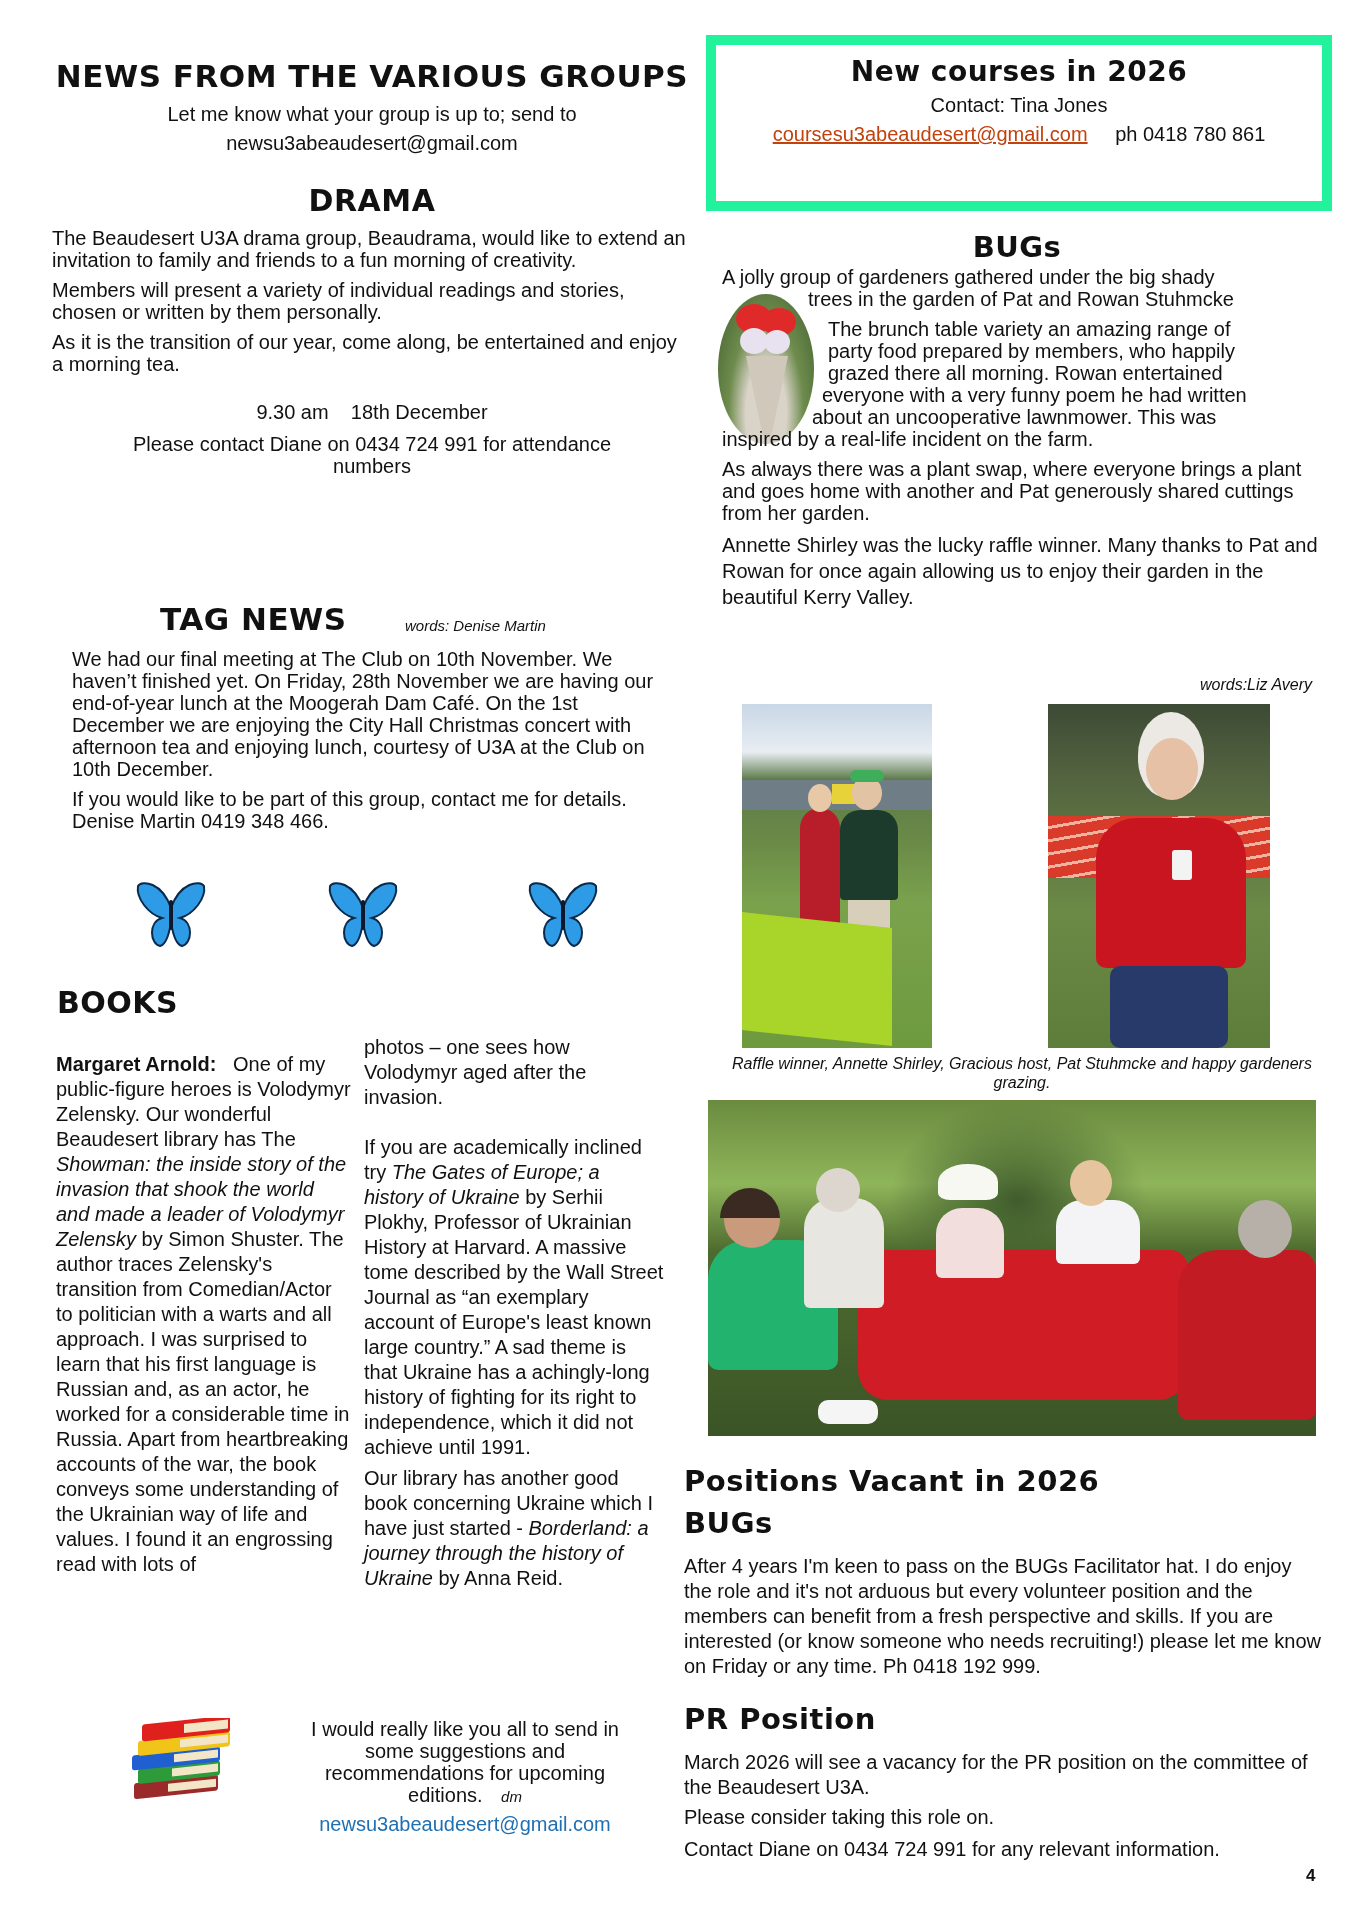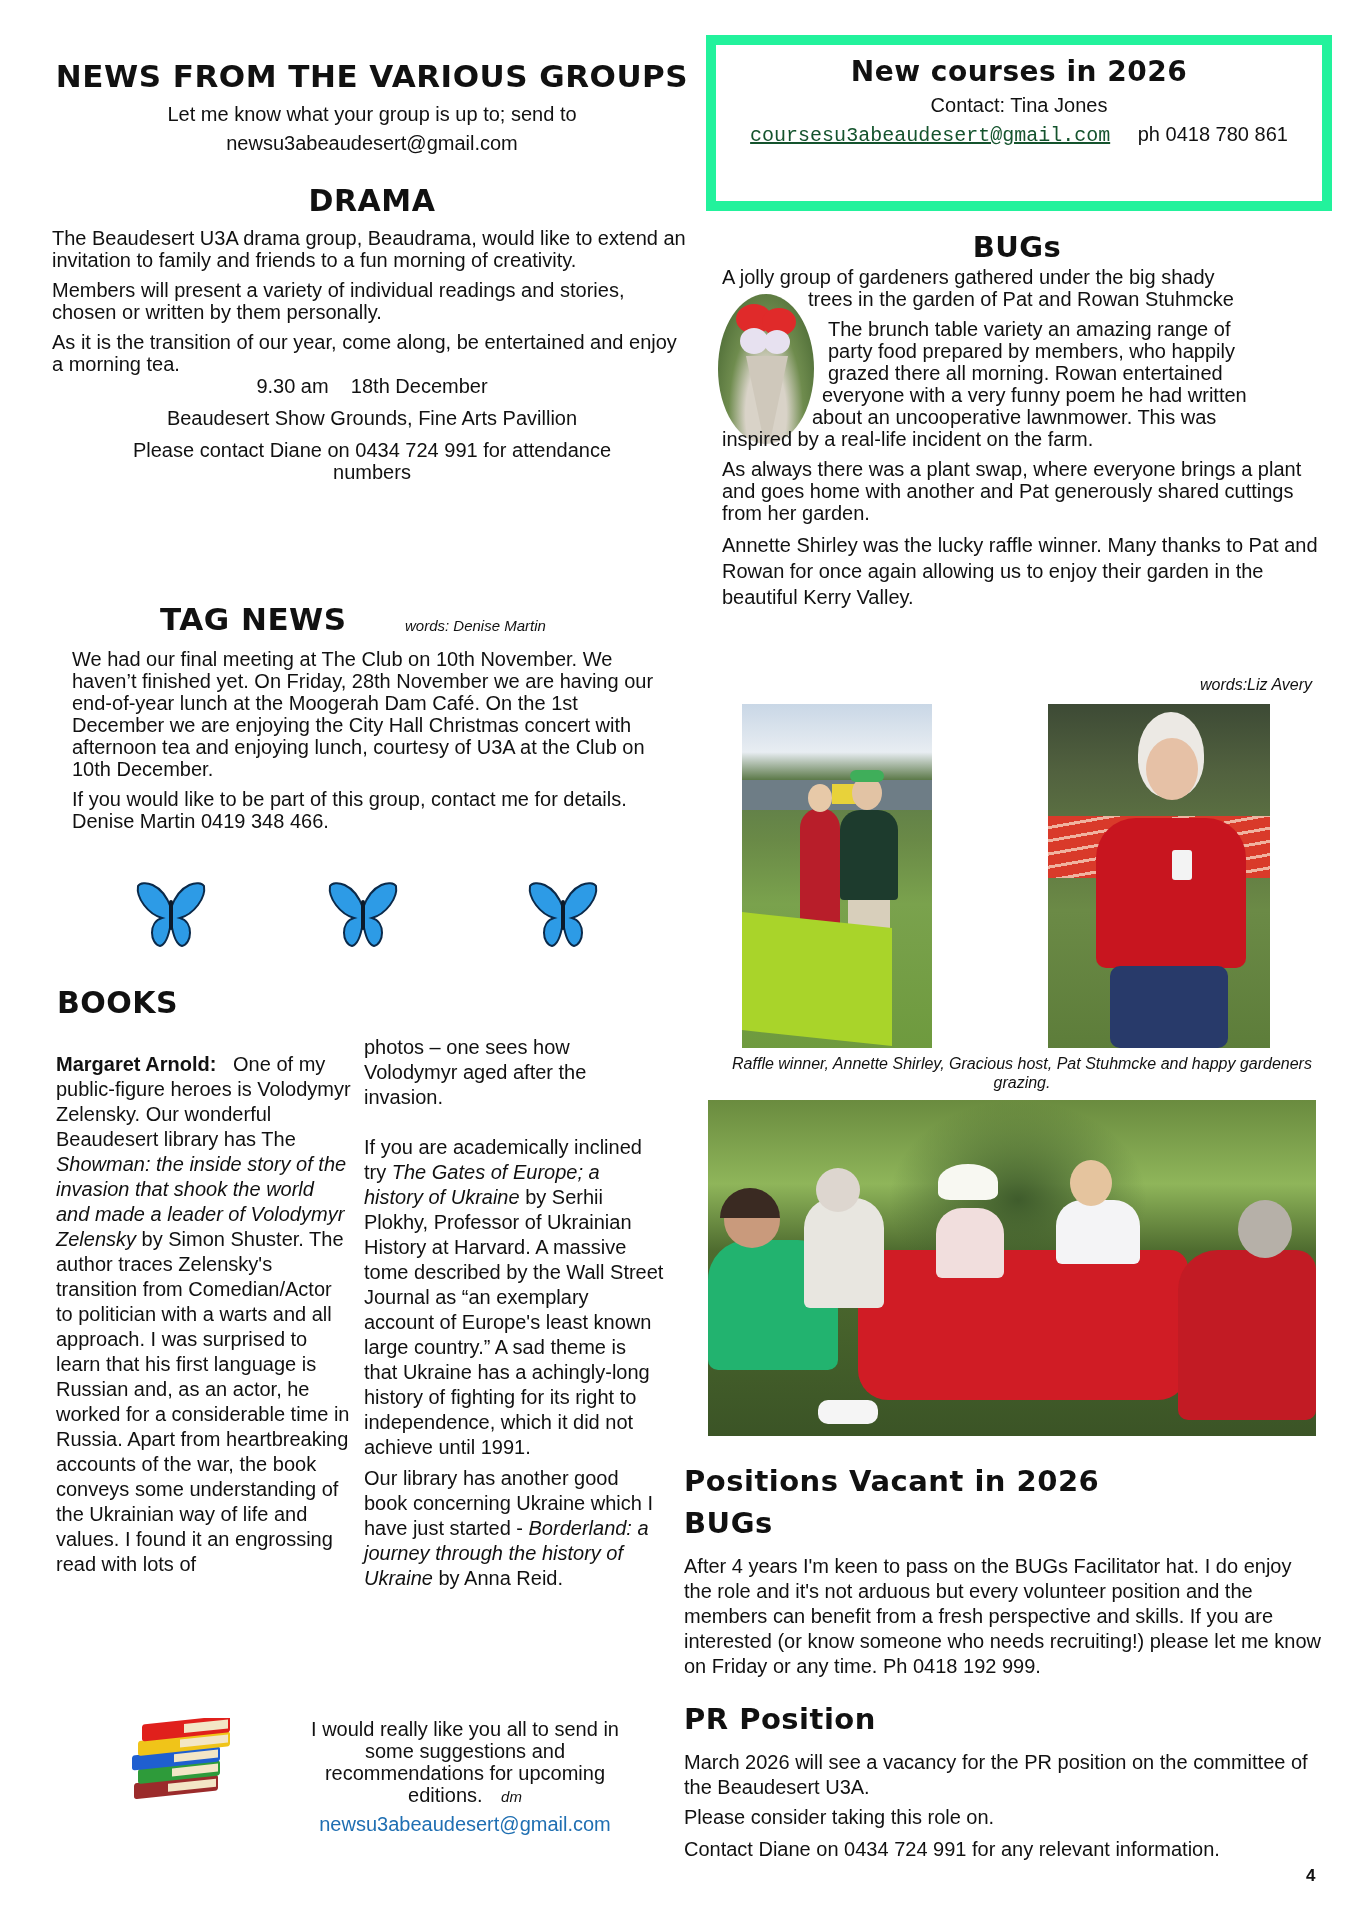--- a/index.html
+++ b/index.html
@@ -6,38 +6,37 @@
   body { width:1357px; height:1920px; position:relative; overflow:hidden;
          font-family:"Liberation Sans", sans-serif; color:#111; }
   .abs { position:absolute; }
   .comic { font-family:"DejaVu Sans", sans-serif; font-weight:bold; letter-spacing:0.5px; }
   .center { text-align:center; }
   .p { font-size:20px; line-height:24px; margin:0; }
   .tight { font-size:20px; line-height:22px; margin:0; }
   .gap { margin-top:8px; }
   .ital { font-style:italic; }
   .link-blue { color:#1f6fb2; }
-  .link-purple { color:#14532d; text-decoration:underline;font-family:Liberation Mono, monospace; }
+  .link-purple { color:#c2410c; text-decoration:underline; }
   .photo { position:absolute; overflow:hidden; }
   .books-col p { font-size:20px; line-height:25px; margin:0; }
 </style>
 </head>
 <body>
 
 <div class="abs comic center" style="left:52px; top:58px; width:640px; font-size:31px;">NEWS FROM THE VARIOUS GROUPS</div>
 <p class="abs center p" style="left:52px; top:102px; width:640px;">Let me know what your group is up to; send to</p>
 <p class="abs center p" style="left:52px; top:131px; width:640px;">newsu3abeaudesert@gmail.com</p>
 
 <div class="abs comic center" style="left:52px; top:183px; width:640px; font-size:30px;">DRAMA</div>
 <div class="abs" style="left:52px; top:227px; width:640px;">
   <p class="tight">The Beaudesert U3A drama group, Beaudrama, would like to extend an invitation to family and friends to a fun morning of creativity.</p>
   <p class="tight gap">Members will present a variety of individual readings and stories, chosen or written by them personally.</p>
   <p class="tight gap">As it is the transition of our year, come along, be entertained and enjoy a morning tea.</p>
-  <p class="tight gap center" style="white-space:pre; margin-top:0;">9.30 am    18th December</p>
-  <p class="tight center" style="margin-top:10px;">Beaudesert Show Grounds, Fine Arts Pavillion</p>
+  <p class="tight gap center" style="white-space:pre; margin-top:26px;">9.30 am    18th December</p>
   <p class="tight center" style="margin:10px 40px 0 40px;">Please contact Diane on 0434 724 991 for attendance numbers</p>
 </div>
 
 <div class="abs comic" style="left:160px; top:601px; font-size:31px;">TAG NEWS</div>
 <div class="abs ital" style="left:405px; top:617px; font-size:15px;">words: Denise Martin</div>
 <div class="abs" style="left:72px; top:648px; width:600px;">
   <p class="tight">We had our final meeting at The Club on 10th November. We haven’t finished yet. On Friday, 28th November we are having our end-of-year lunch at the Moogerah Dam Café. On the 1st December we are enjoying the City Hall Christmas concert with afternoon tea and enjoying lunch, courtesy of U3A  at the Club on 10th December.</p>
   <p class="tight gap">If you would like to be part of this group, contact me for details. Denise Martin    0419 348 466.</p>
 </div>
 

